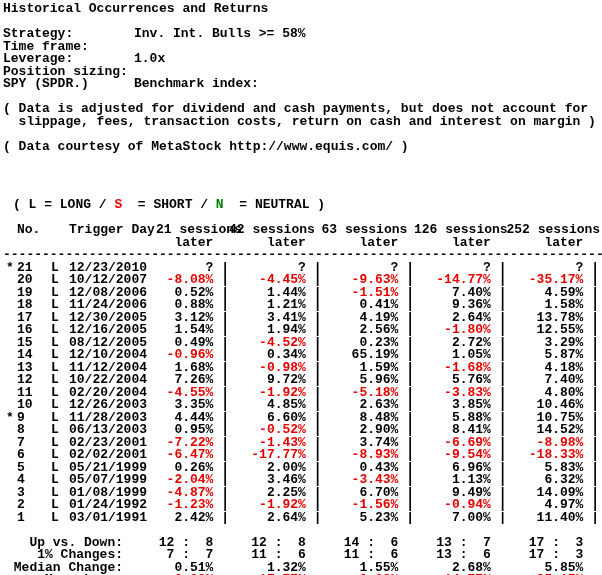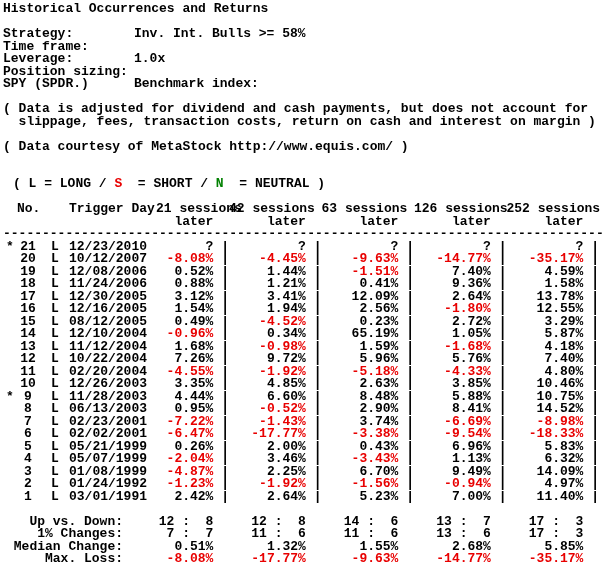--- a/index.html
+++ b/index.html
@@ -14,28 +14,28 @@
   .trow {
     display:grid; height:12.5px;
     grid-template-columns:14px 26px 24px 89px 73px 92.5px 92.5px 92.5px 92.5px;
   }
   .srow {
     display:grid; height:12.5px;
     grid-template-columns:120px 106px 92.5px 92.5px 92.5px 92.5px;
   }
   .c { white-space:pre; overflow:visible; }
   .c-star { padding-left:3px; }
-  .c-no { text-align:center; padding-right:4px; }
+  .c-no { text-align:left; padding-right:4px; }
   .c-pos { text-align:center; }
   .c-date { padding-left:2px; }
   .c-val, .c-head { text-align:right; }
   .c-slabel { text-align:right; }
   .neg { color:#e80000; }
   .grn { color:#008000; }
-  .legend { padding-left:10px; }
+  .legend { padding-left:10px;margin-top:21px; }
   .sep { letter-spacing:0; }
 </style>
 </head>
 <body>
 
 <div class="page">
   <div class="line">Historical Occurrences and Returns</div>
   <div class="line"></div>
   <div id="meta-block">
       <div class="metarow">
@@ -136,21 +136,21 @@
         <div class="c c-val"><span class="c">9.36%</span><span class="c"> |</span></div>
         <div class="c c-val"><span class="c">1.58%</span><span class="c"> |</span></div>
       </div>
       <div class="trow">
         <div class="c c-star"></div>
         <div class="c c-no">17</div>
         <div class="c c-pos">L</div>
         <div class="c c-date">12/30/2005</div>
         <div class="c c-val"><span class="c">3.12%</span><span class="c"> |</span></div>
         <div class="c c-val"><span class="c">3.41%</span><span class="c"> |</span></div>
-        <div class="c c-val"><span class="c">12.09%</span><span class="c"> |</span></div>
+        <div class="c c-val"><span class="c">4.19%</span><span class="c"> |</span></div>
         <div class="c c-val"><span class="c">2.64%</span><span class="c"> |</span></div>
         <div class="c c-val"><span class="c">13.78%</span><span class="c"> |</span></div>
       </div>
       <div class="trow">
         <div class="c c-star"></div>
         <div class="c c-no">16</div>
         <div class="c c-pos">L</div>
         <div class="c c-date">12/16/2005</div>
         <div class="c c-val"><span class="c">1.54%</span><span class="c"> |</span></div>
         <div class="c c-val"><span class="c">1.94%</span><span class="c"> |</span></div>
@@ -203,21 +203,21 @@
         <div class="c c-val"><span class="c">7.40%</span><span class="c"> |</span></div>
       </div>
       <div class="trow">
         <div class="c c-star"></div>
         <div class="c c-no">11</div>
         <div class="c c-pos">L</div>
         <div class="c c-date">02/20/2004</div>
         <div class="c c-val"><span class="c neg">-4.55%</span><span class="c"> |</span></div>
         <div class="c c-val"><span class="c neg">-1.92%</span><span class="c"> |</span></div>
         <div class="c c-val"><span class="c neg">-5.18%</span><span class="c"> |</span></div>
-        <div class="c c-val"><span class="c neg">-4.33%</span><span class="c"> |</span></div>
+        <div class="c c-val"><span class="c neg">-3.83%</span><span class="c"> |</span></div>
         <div class="c c-val"><span class="c">4.80%</span><span class="c"> |</span></div>
       </div>
       <div class="trow">
         <div class="c c-star"></div>
         <div class="c c-no">10</div>
         <div class="c c-pos">L</div>
         <div class="c c-date">12/26/2003</div>
         <div class="c c-val"><span class="c">3.35%</span><span class="c"> |</span></div>
         <div class="c c-val"><span class="c">4.85%</span><span class="c"> |</span></div>
         <div class="c c-val"><span class="c">2.63%</span><span class="c"> |</span></div>
@@ -257,21 +257,21 @@
         <div class="c c-val"><span class="c neg">-6.69%</span><span class="c"> |</span></div>
         <div class="c c-val"><span class="c neg">-8.98%</span><span class="c"> |</span></div>
       </div>
       <div class="trow">
         <div class="c c-star"></div>
         <div class="c c-no">6</div>
         <div class="c c-pos">L</div>
         <div class="c c-date">02/02/2001</div>
         <div class="c c-val"><span class="c neg">-6.47%</span><span class="c"> |</span></div>
         <div class="c c-val"><span class="c neg">-17.77%</span><span class="c"> |</span></div>
-        <div class="c c-val"><span class="c neg">-3.38%</span><span class="c"> |</span></div>
+        <div class="c c-val"><span class="c neg">-8.93%</span><span class="c"> |</span></div>
         <div class="c c-val"><span class="c neg">-9.54%</span><span class="c"> |</span></div>
         <div class="c c-val"><span class="c neg">-18.33%</span><span class="c"> |</span></div>
       </div>
       <div class="trow">
         <div class="c c-star"></div>
         <div class="c c-no">5</div>
         <div class="c c-pos">L</div>
         <div class="c c-date">05/21/1999</div>
         <div class="c c-val"><span class="c">0.26%</span><span class="c"> |</span></div>
         <div class="c c-val"><span class="c">2.00%</span><span class="c"> |</span></div>

